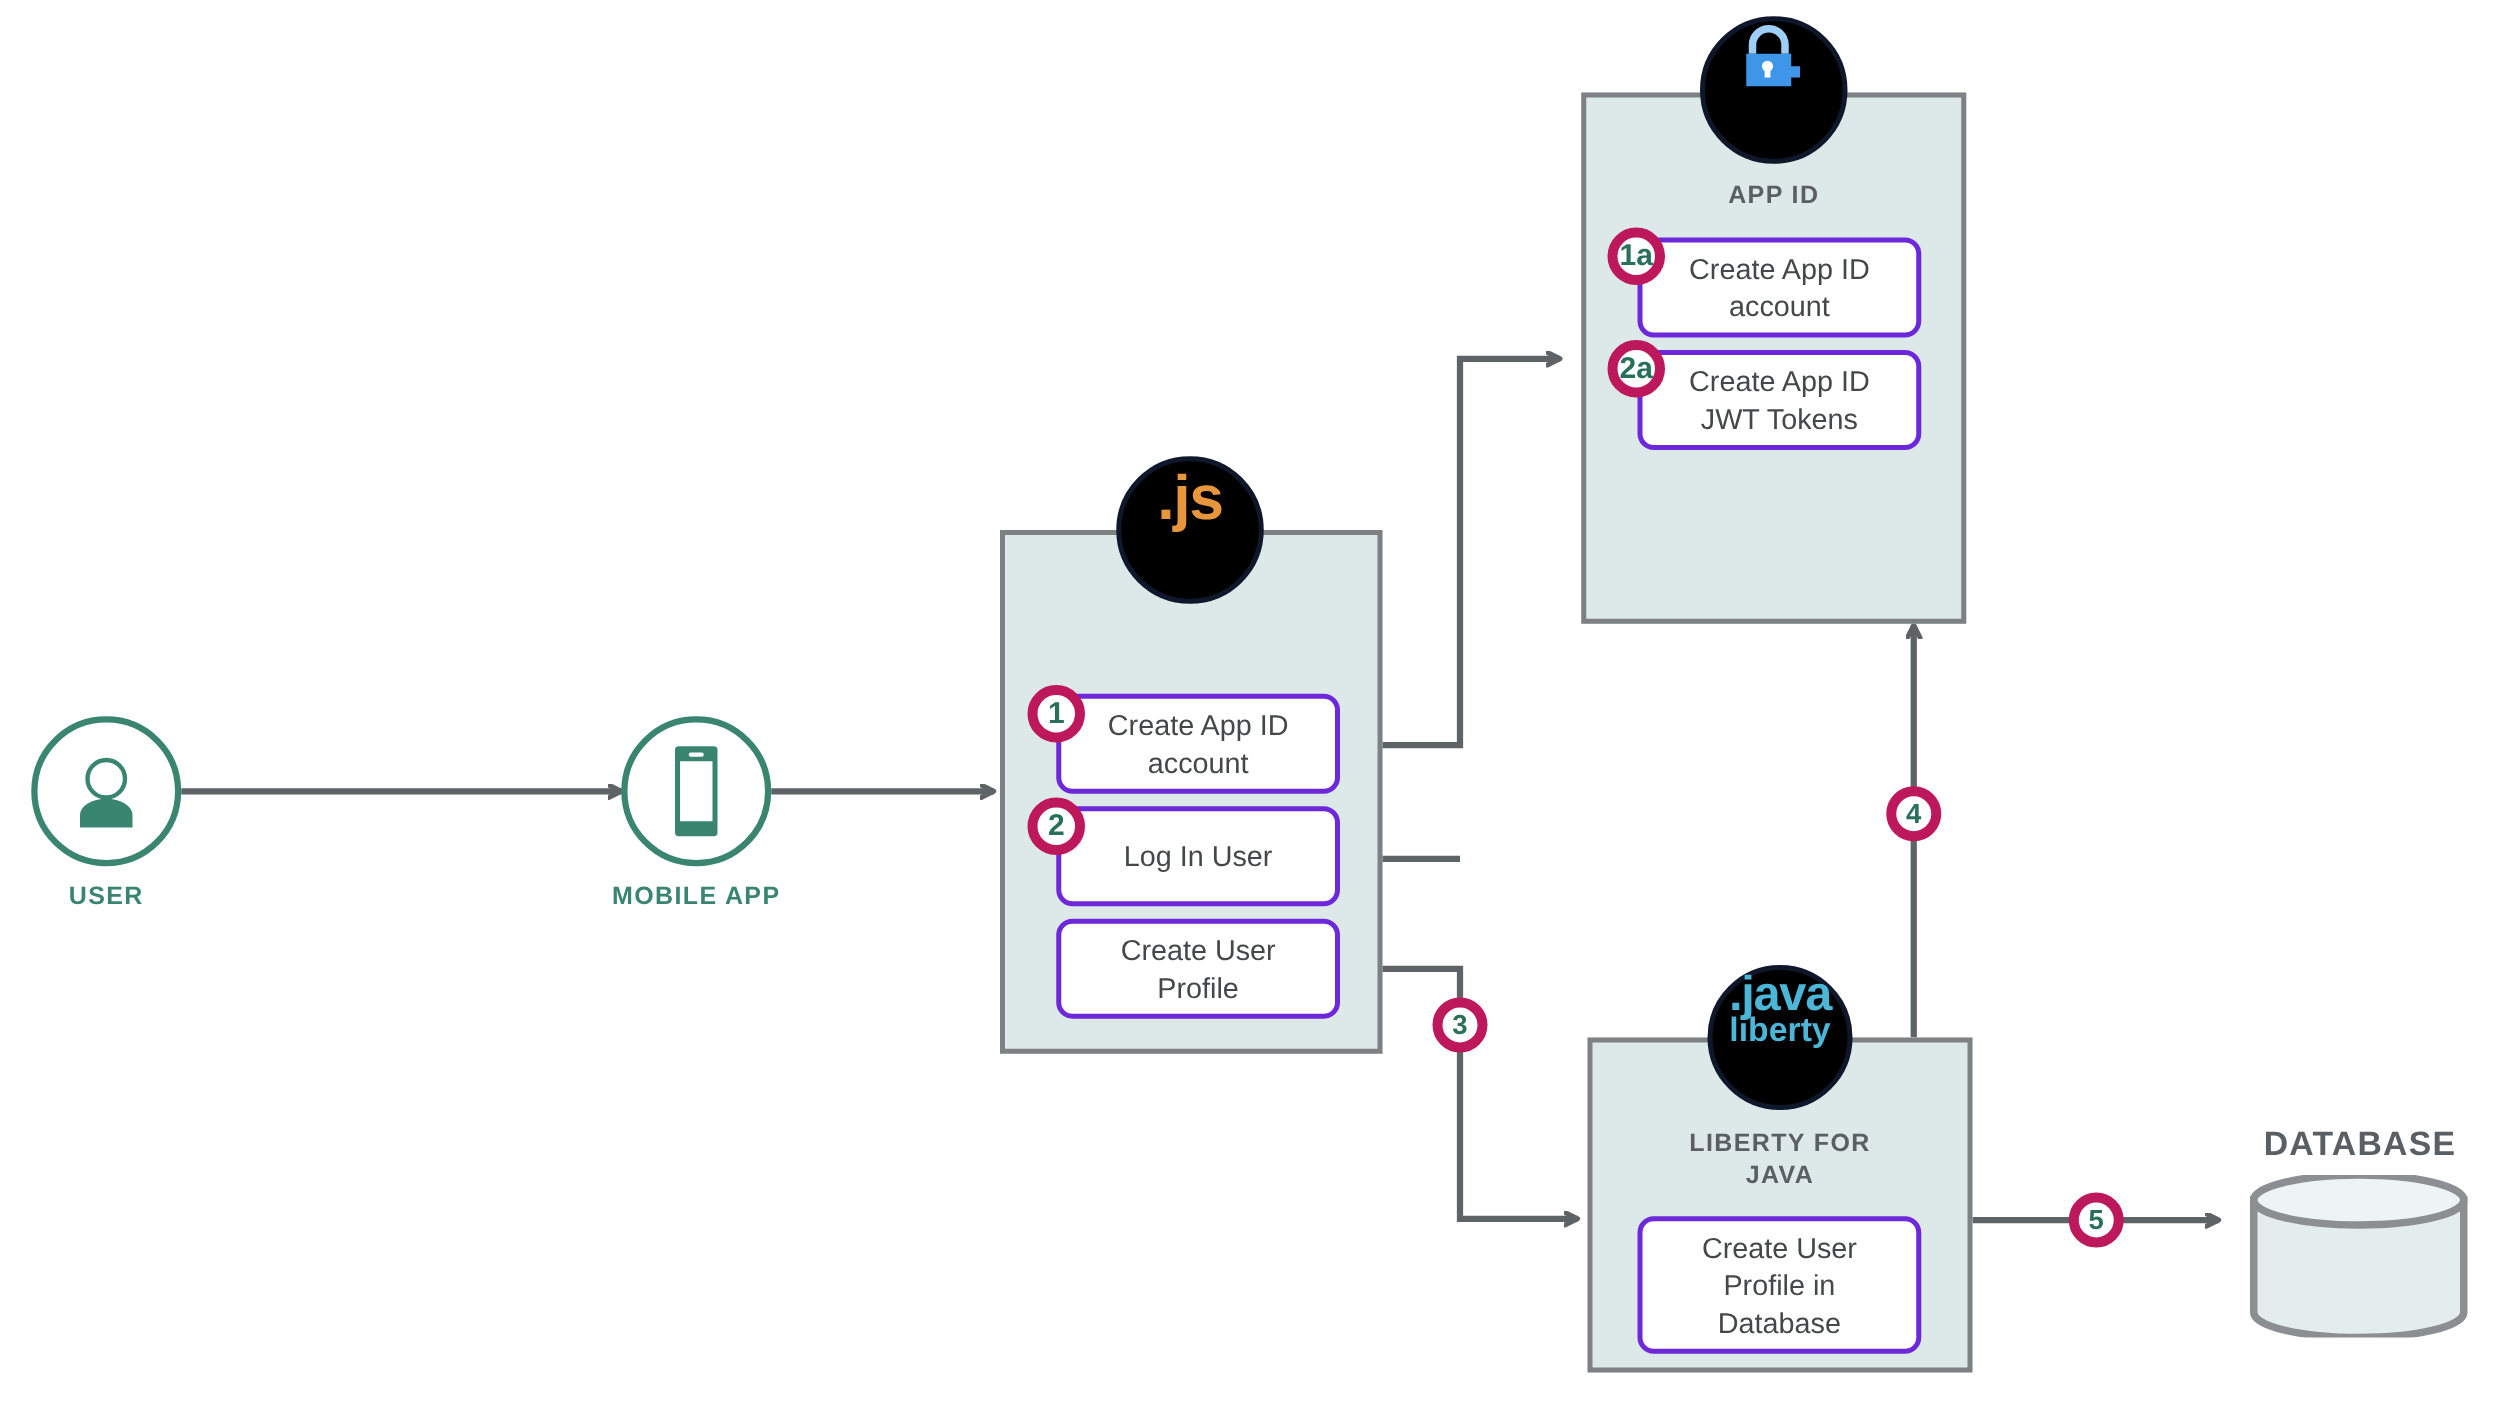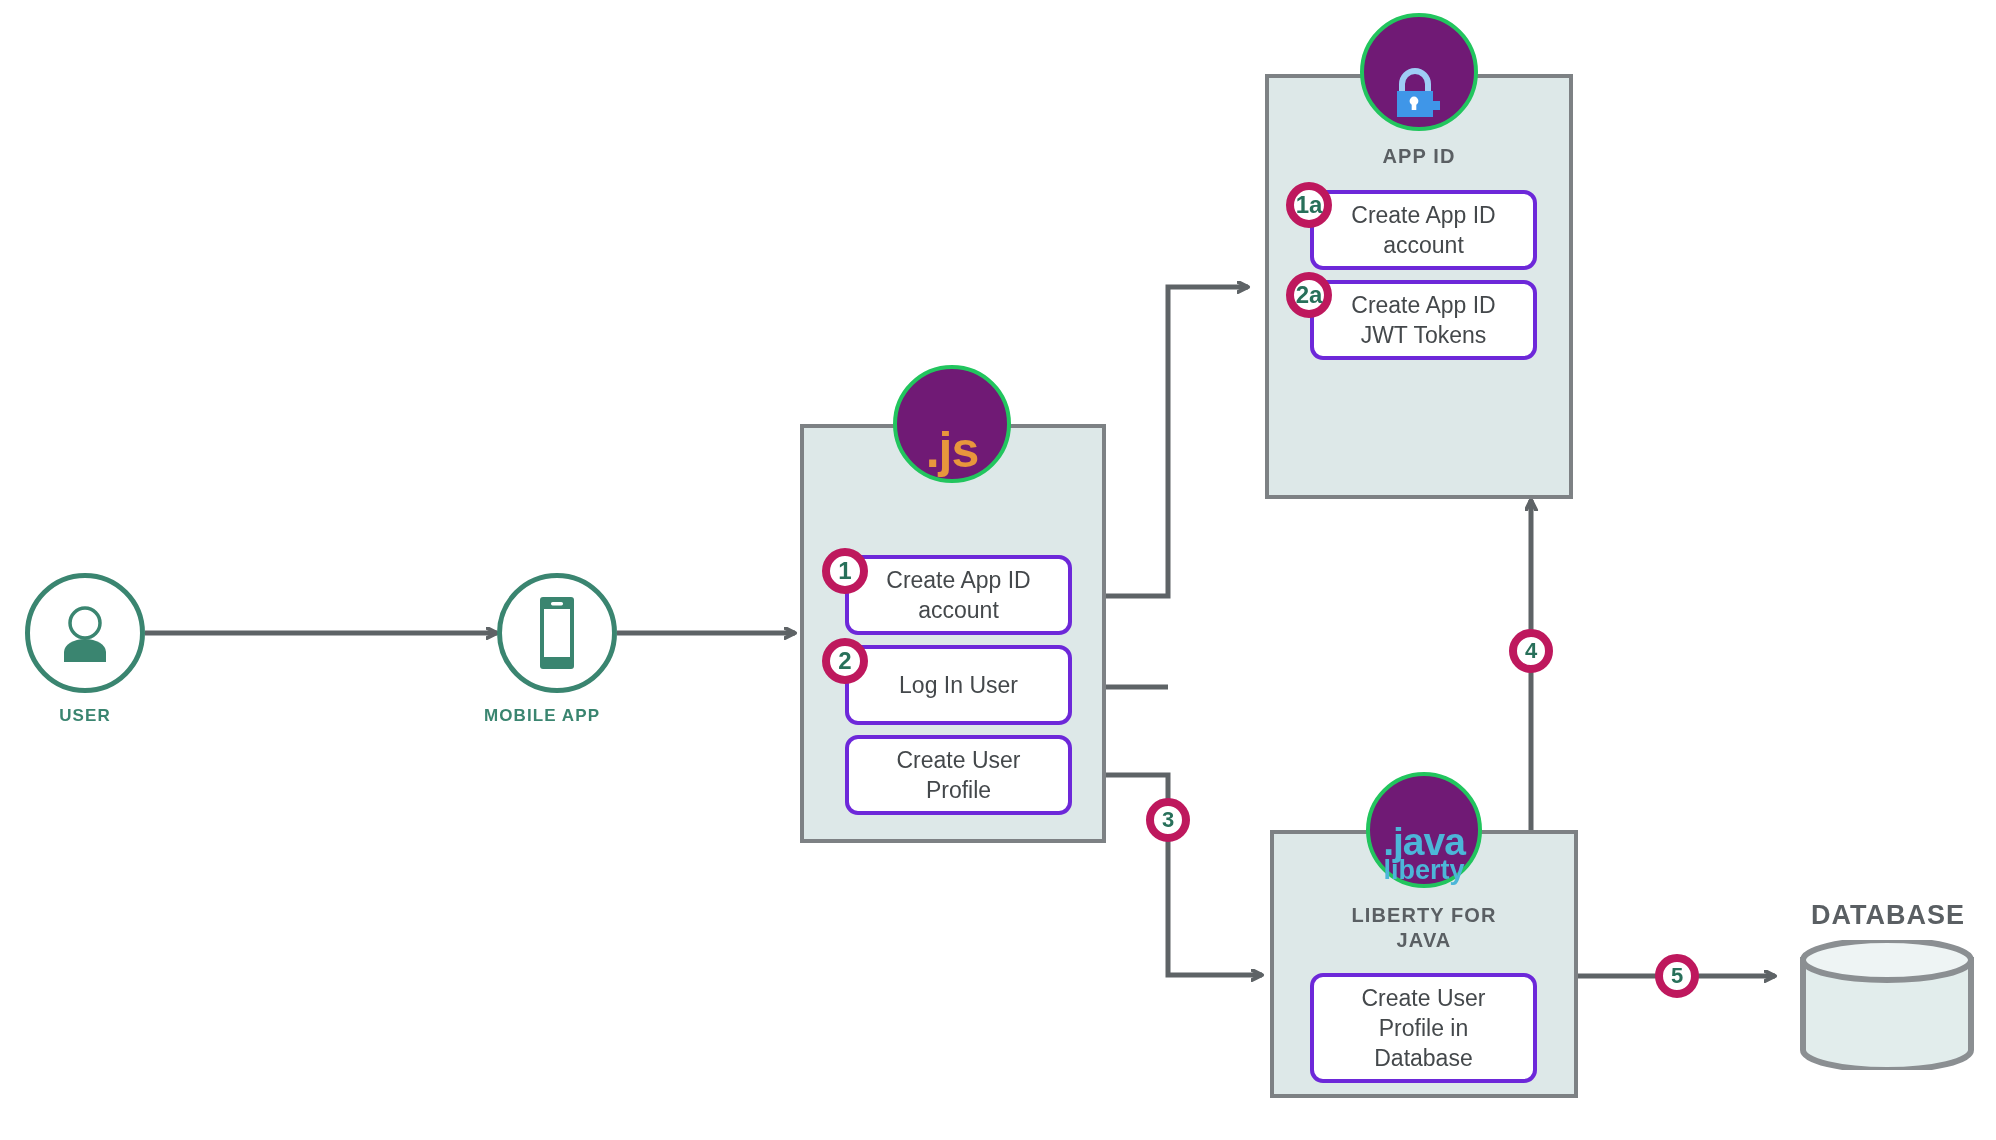--- a/index.html
+++ b/index.html
@@ -42,25 +42,25 @@
     font-weight: bold;
     letter-spacing: 1.1px;
     color: #5a5f63;
     line-height: 25px;
   }
 
   
   .logo-badge {
     position: absolute;
     border-radius: 50%;
-    background: #701a75;
-    border: 4px solid #22c55e;
-    box-sizing: border-box;
-    display: flex;
-    align-items: flex-end;
+    background: #000000;
+    border: 4px solid #0f172a;
+    box-sizing: border-box;
+    display: flex;
+    align-items: flex-start;
     justify-content: center;
     z-index: 6;
   }
 
   
   .task {
     position: absolute;
     background: #ffffff;
     border: 4px solid #6d28d9;
     border-radius: 13px;
@@ -100,21 +100,21 @@
     border: 5px solid #3a8570;
     box-sizing: border-box;
     display: flex;
     align-items: center;
     justify-content: center;
     z-index: 4;
   }
   .node-label {
     position: absolute;
     text-align: center;
-    font-size: 17px;
+    font-size: 20px;
     font-weight: bold;
     letter-spacing: 1.1px;
     color: #3a8570;
   }
 
   
   .db-label {
     position: absolute;
     text-align: center;
     font-size: 27px;
@@ -169,21 +169,21 @@
   </div>
   <div class="node-label" style="left:5px; top:706px; width:160px;">USER</div>
 
   <div class="node-circle" style="left:497px; top:573px; width:120px; height:120px;">
     <svg width="50" height="80" viewBox="0 0 50 80">
       <rect x="8" y="4" width="34" height="72" rx="3" fill="#3a8570"></rect>
       <rect x="12" y="16" width="26" height="48" fill="#ffffff"></rect>
       <rect x="19" y="9" width="12" height="3.4" rx="1.6" fill="#ffffff"></rect>
     </svg>
   </div>
-  <div class="node-label" style="left:452px; top:706px; width:180px;">MOBILE APP</div>
+  <div class="node-label" style="left:467px; top:706px; width:180px;">MOBILE APP</div>
 
   <div class="zone" style="left:800px; top:424px; width:306px; height:419px;"></div>
 
   <div class="logo-badge" style="left:893px; top:365px; width:118px; height:118px;">
     <span class="jslogo">.js</span>
   </div>
 
 
   <div class="task" style="left:845px; top:555px; width:227px; height:80px;">
     <div>

